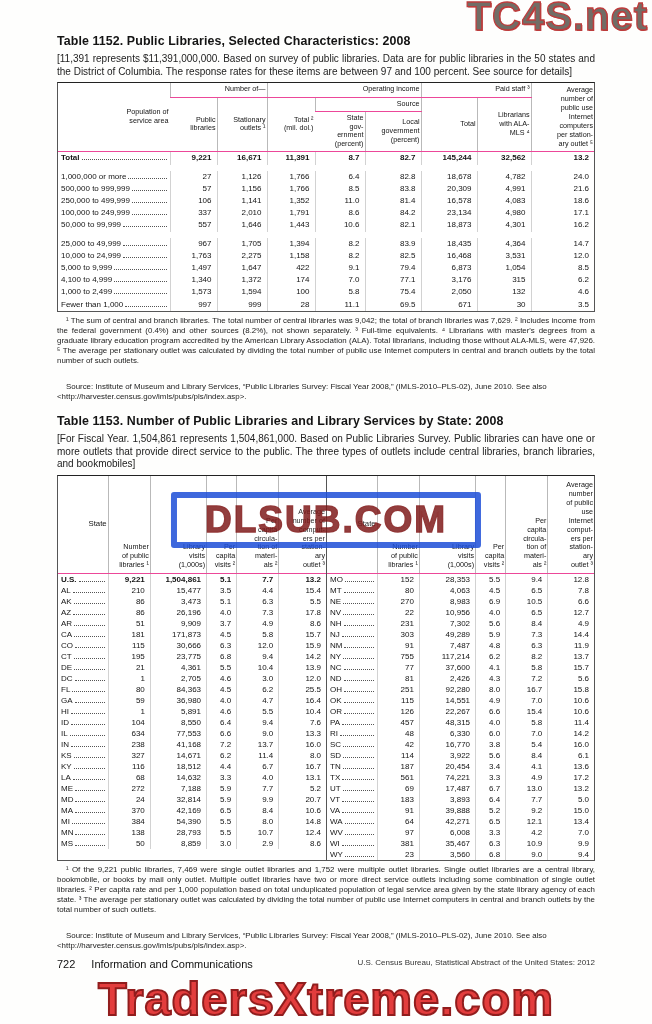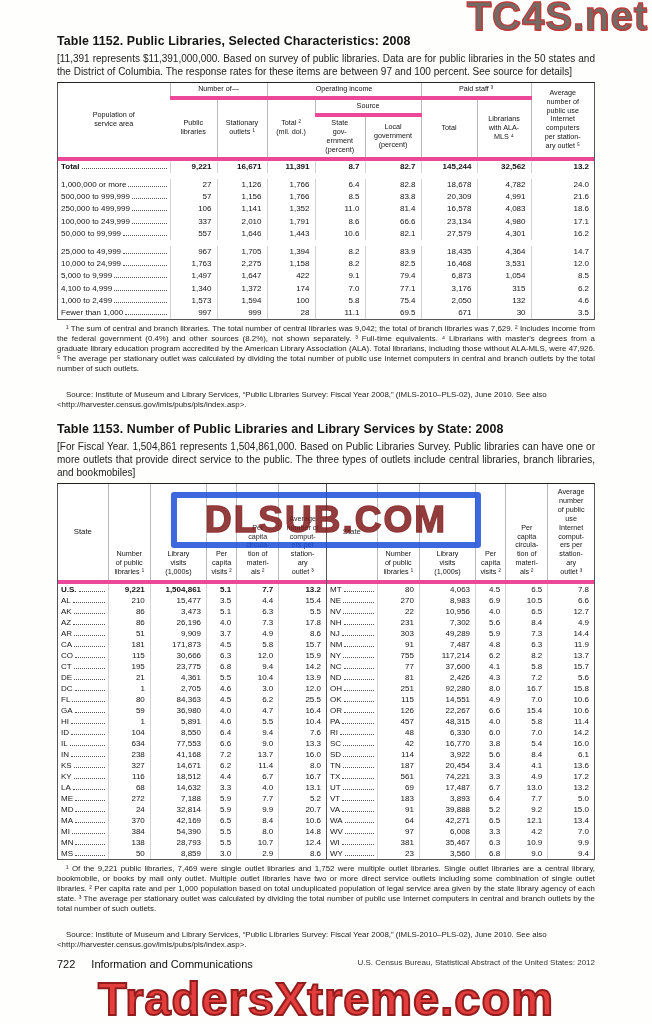--- a/index.html
+++ b/index.html
@@ -5,22 +5,22 @@
   *{box-sizing:border-box;margin:0;padding:0}
   html,body{width:652px;height:1024px}
   body{font-family:"Liberation Sans","DejaVu Sans",sans-serif;background:#fefefd;color:#141414;position:relative;overflow:hidden}
   .page{position:absolute;inset:0;padding:34px 57px 0}
 
   .table-title{font-size:12.4px;font-weight:700;letter-spacing:.1px;margin-bottom:5px}
   .table-note{font-size:10px;line-height:1.26;margin-bottom:4px;text-align:justify;color:#222}
 
   .tbl-box{border:1px solid #555;border-top:1.6px solid #222;margin-bottom:4px;background:#fff}
   table.datatable{width:100%;border-collapse:collapse;table-layout:fixed}
-  .datatable th{font-weight:400;font-size:7.2px;line-height:1.24;text-align:center;vertical-align:middle;
-    white-space:pre-line;padding:2px 1px;border-left:1px solid #b9b9b9;border-bottom:4px solid #ec4899}
+  .datatable th{font-weight:400;font-size:7.2px;line-height:1.24;text-align:right;vertical-align:middle;
+    white-space:pre-line;padding:2px 1px;border-left:1px solid #b9b9b9;border-bottom:1px solid #ec4899}
   .datatable th:first-child,.datatable td:first-child{border-left:none}
   .datatable td{font-size:8px;border-left:1px solid #d2d2d2;overflow:hidden}
   .t1152 tbody td{line-height:12.2px}
   .t1153 tbody td{line-height:11px}
   .datatable td.num{text-align:right;padding-right:5px}
   .datatable td.label-cell{padding-left:3px;padding-right:2px}
   .labwrap{display:flex;align-items:baseline;overflow:hidden}
   .lbl{white-space:nowrap}
   .leader{flex:1 1 auto;min-width:3px;margin:0 1px 2px 2px;border-bottom:1px dotted #555;height:1px}
   tr.bold td{font-weight:700}
@@ -182,38 +182,38 @@
               <td class="label-cell">
                 <div class="labwrap">
                   <span class="lbl">100,000 to 249,999</span>
                   <span class="leader"></span>
                 </div>
               </td>
               <td class="num">337</td>
               <td class="num">2,010</td>
               <td class="num">1,791</td>
               <td class="num">8.6</td>
-              <td class="num">66.6</td>
+              <td class="num">84.2</td>
               <td class="num">23,134</td>
               <td class="num">4,980</td>
               <td class="num">17.1</td>
             </tr>
             <tr>
               <td class="label-cell">
                 <div class="labwrap">
                   <span class="lbl">50,000 to 99,999</span>
                   <span class="leader"></span>
                 </div>
               </td>
               <td class="num">557</td>
               <td class="num">1,646</td>
               <td class="num">1,443</td>
               <td class="num">10.6</td>
               <td class="num">82.1</td>
-              <td class="num">27,579</td>
+              <td class="num">18,873</td>
               <td class="num">4,301</td>
               <td class="num">16.2</td>
             </tr>
             <tr>
               <td class="spacer" colspan="9"></td>
             </tr>
             <tr>
               <td class="label-cell">
                 <div class="labwrap">
                   <span class="lbl">25,000 to 49,999</span>
@@ -726,20 +726,33 @@
 ers per
 station-
 ary
 outlet ³</th>
               </tr>
             </thead>
             <tbody id="t1153-right-body">
                 <tr>
                   <td class="label-cell">
                     <div class="labwrap">
+                      <span class="lbl">MO</span>
+                      <span class="leader"></span>
+                    </div>
+                  </td>
+                  <td class="num">152</td>
+                  <td class="num">28,353</td>
+                  <td class="num">5.5</td>
+                  <td class="num">9.4</td>
+                  <td class="num">12.8</td>
+                </tr>
+                <tr>
+                  <td class="label-cell">
+                    <div class="labwrap">
                       <span class="lbl">MT</span>
                       <span class="leader"></span>
                     </div>
                   </td>
                   <td class="num">80</td>
                   <td class="num">4,063</td>
                   <td class="num">4.5</td>
                   <td class="num">6.5</td>
                   <td class="num">7.8</td>
                 </tr>

